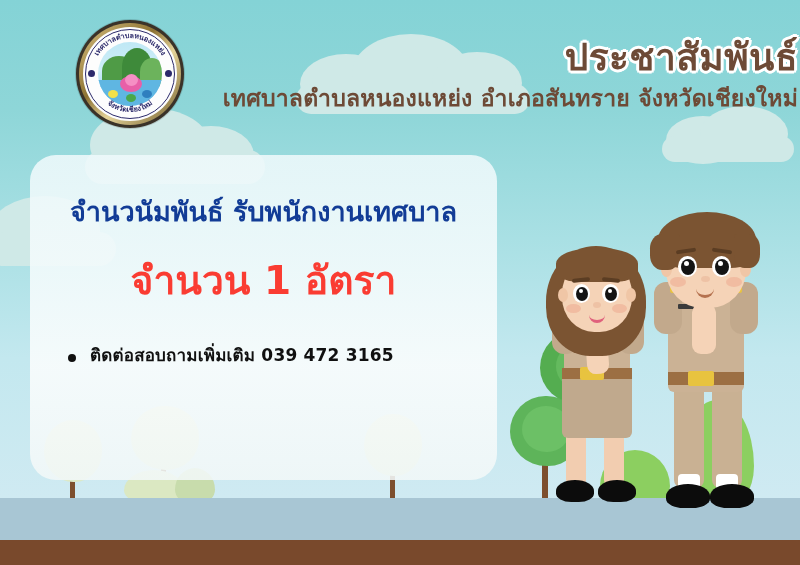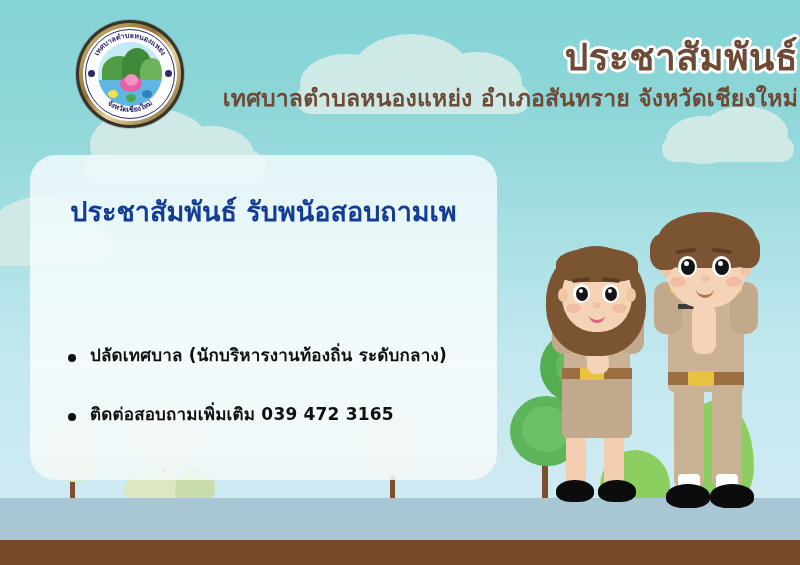--- a/index.html
+++ b/index.html
@@ -418,26 +418,23 @@
       <text>
         <textPath href="#arcBot" startOffset="50%" text-anchor="middle">จังหวัดเชียงใหม่</textPath>
       </text>
     </svg>
   </div>
 
   <div class="header-title">ประชาสัมพันธ์</div>
   <div class="header-sub">เทศบาลตำบลหนองแหย่ง อำเภอสันทราย จังหวัดเชียงใหม่</div>
 
   <div class="card"></div>
-  <div class="card-title">ประชาสัมพันธ์ รับพนัอสอบถามเพ</div>
+  <div class="card-title">จำนวนัมพันธ์ รับพนักงานเทศบาล</div>
+  <div class="card-headline">จำนวน 1 อัตรา</div>
 
   <div class="bullet-list">
     <div class="bullet-row">
       <div class="bullet-dot"></div>
-      <div class="bullet-text">ปลัดเทศบาล (นักบริหารงานท้องถิ่น ระดับกลาง)</div>
-    </div>
-    <div class="bullet-row">
-      <div class="bullet-dot"></div>
       <div class="bullet-text">ติดต่อสอบถามเพิ่มเติม 039 472 3165</div>
     </div>
   </div>
 
 </div>
 
 </body></html>

